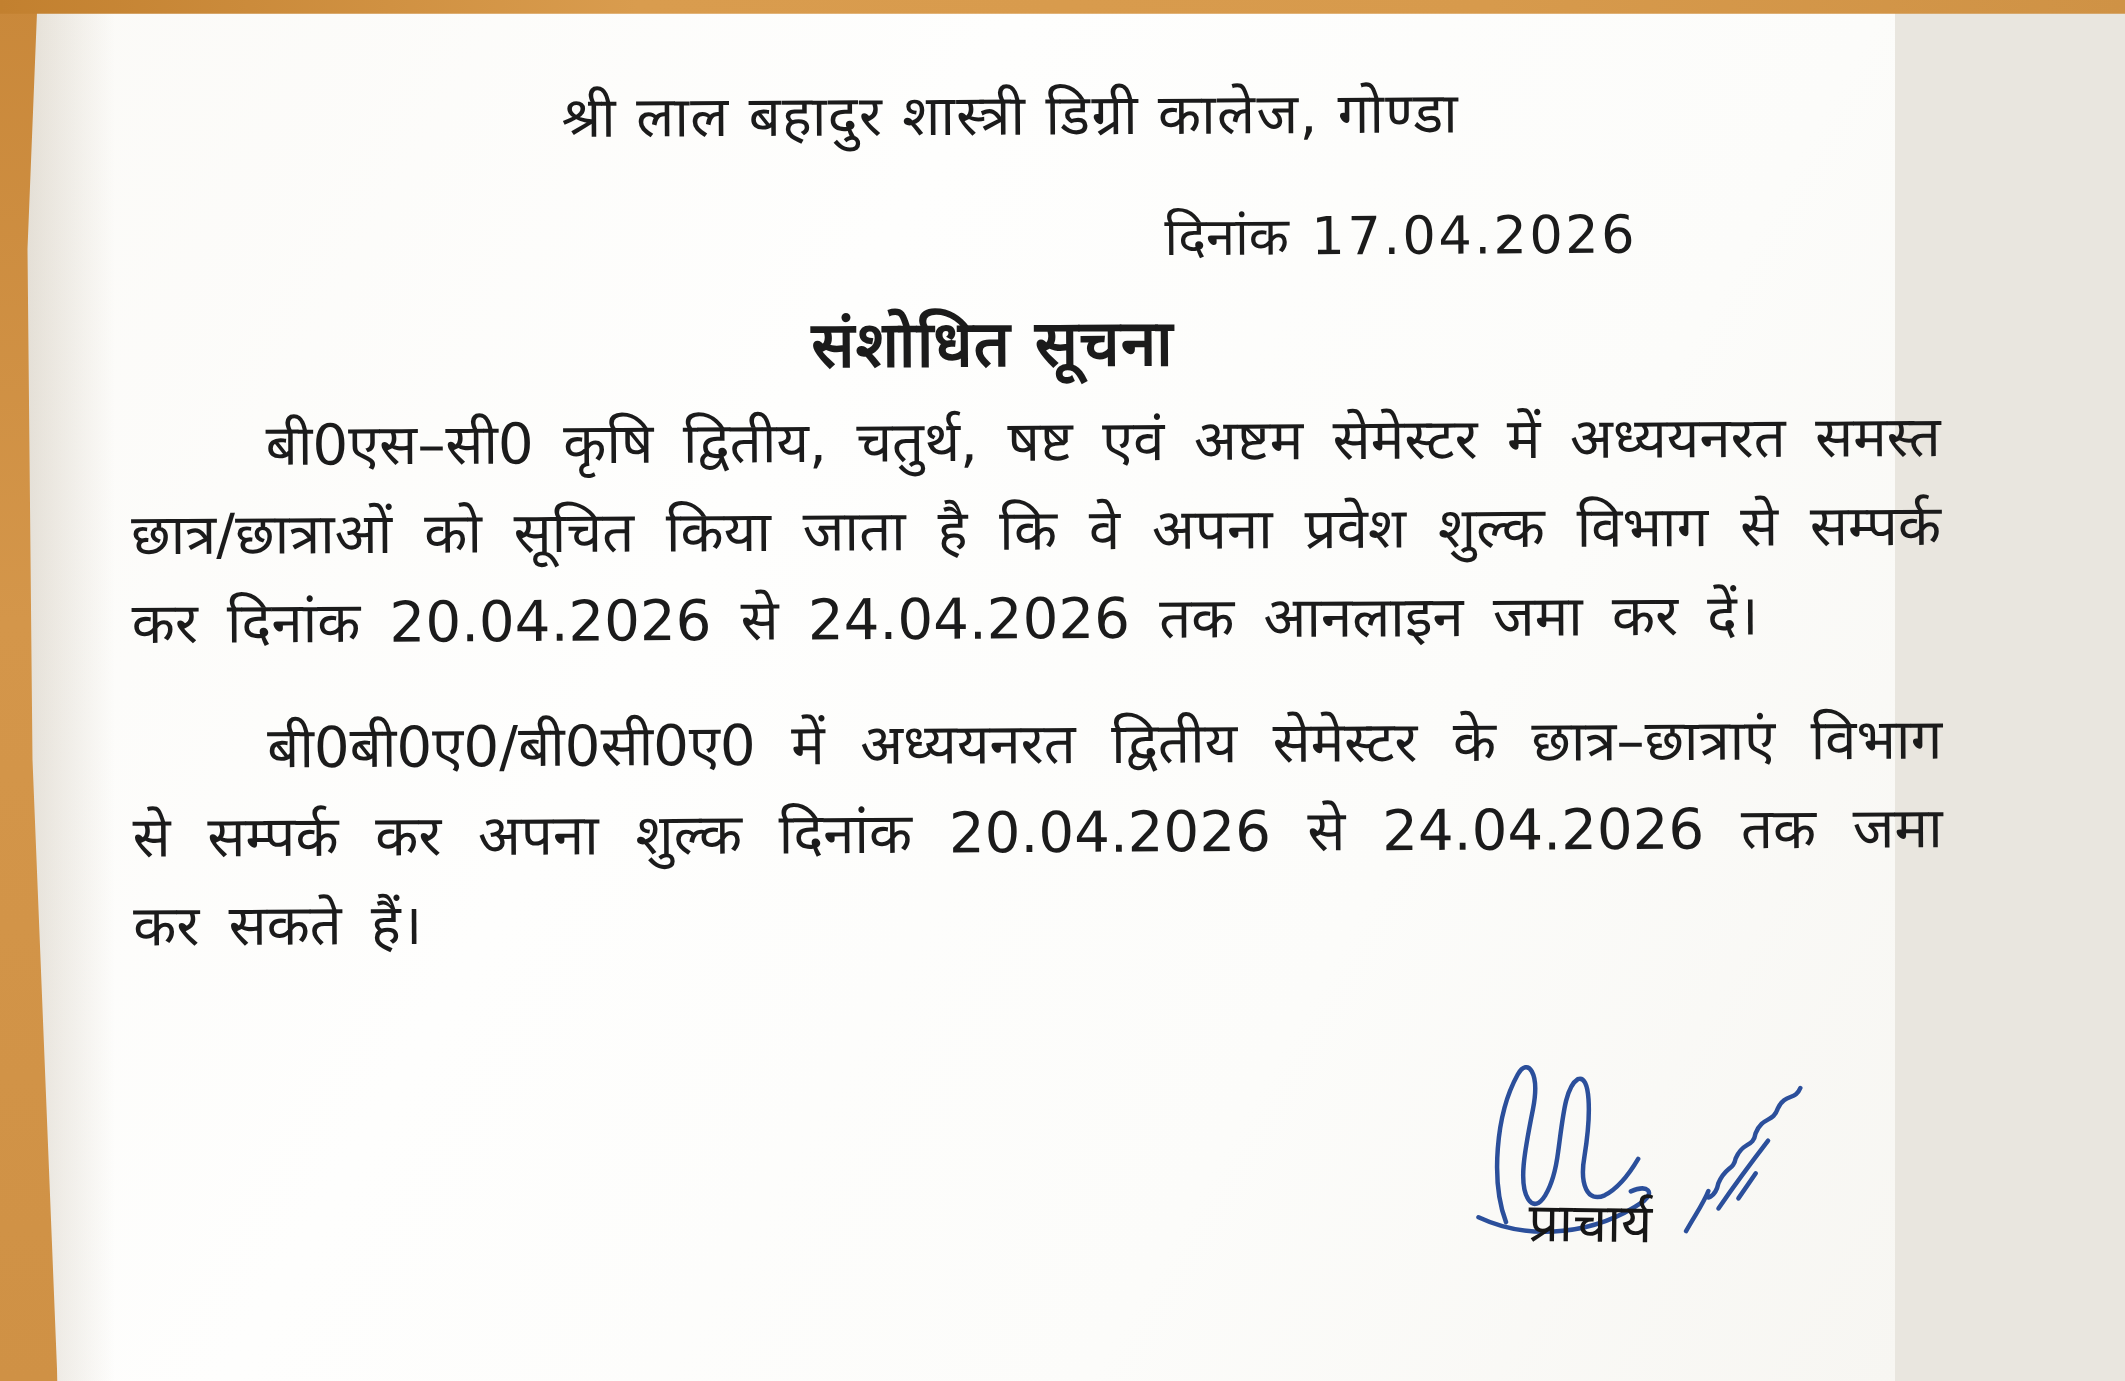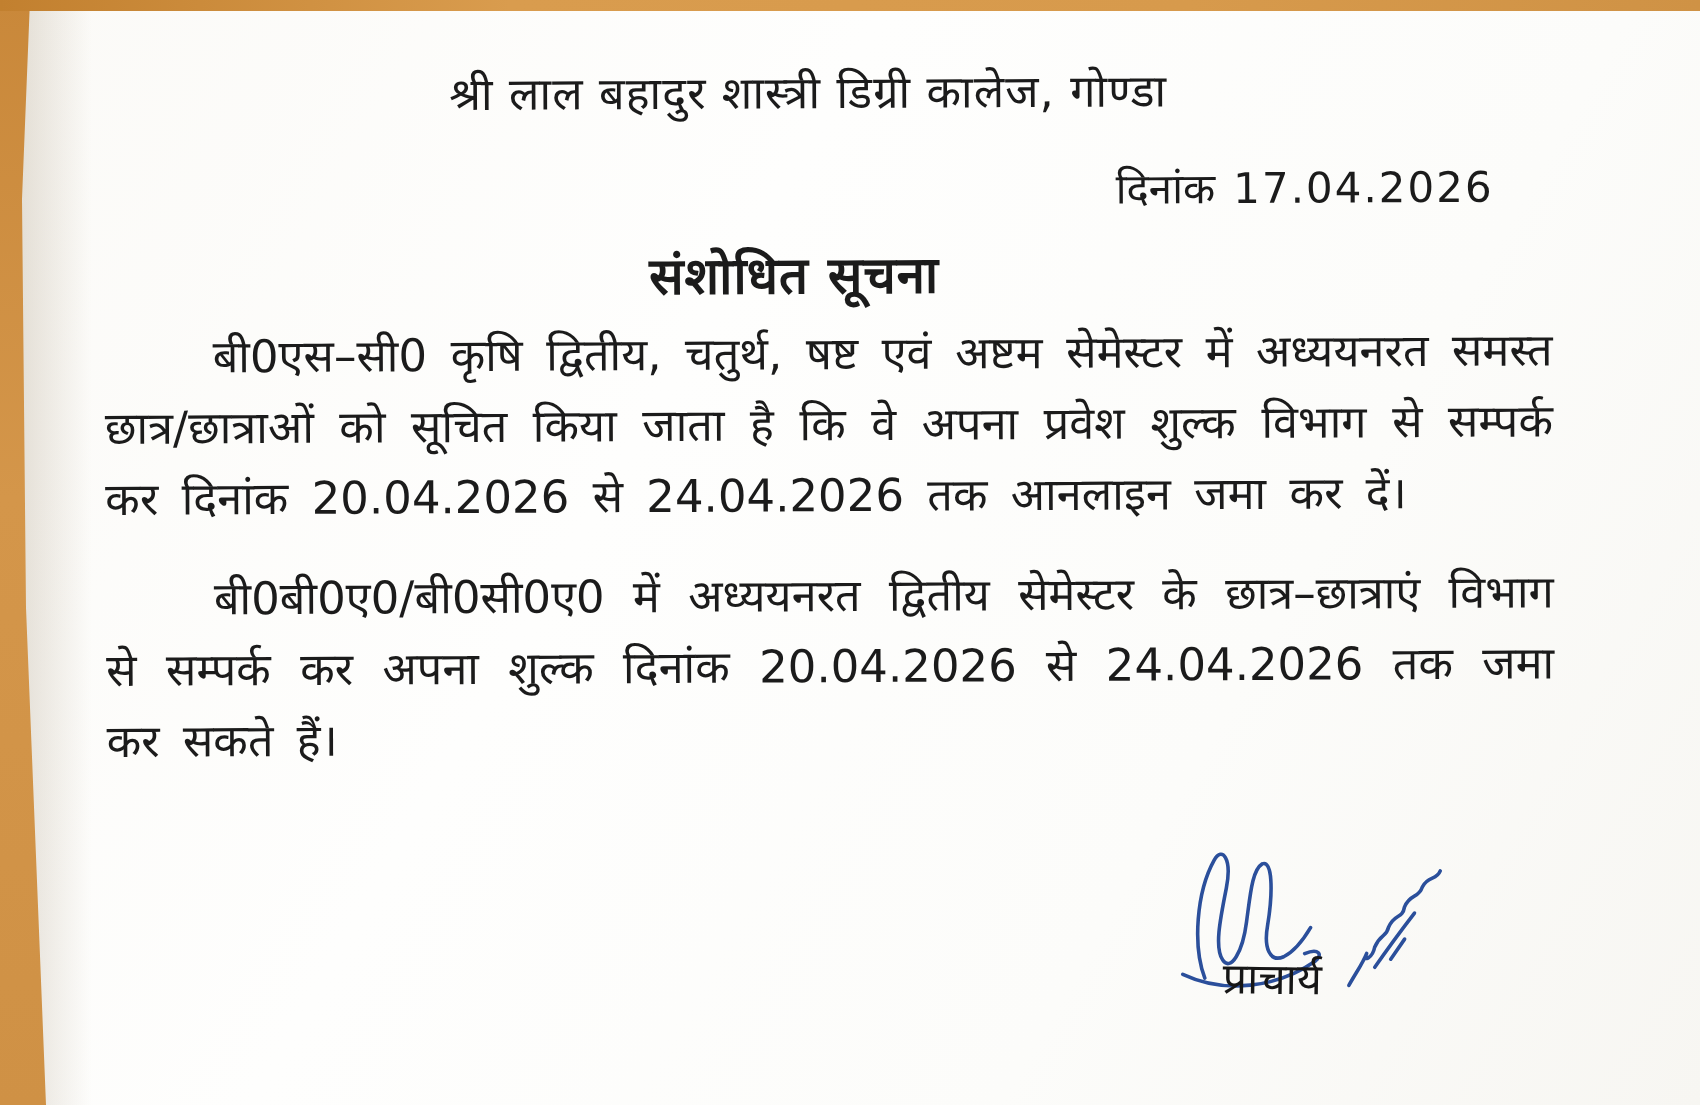--- a/index.html
+++ b/index.html
@@ -1,21 +1,21 @@
 <!DOCTYPE html>
 <html><head>
 <meta charset="utf-8">
 <style>
   html,body{margin:0;padding:0;}
   body{
     width:1700px;height:1105px;overflow:hidden;
     background:#e9e6df;
     font-family:"DejaVu Sans","Liberation Sans",sans-serif;
   }
-  .photo{position:relative;width:1700px;height:1105px;background:#0ea5e9;}
+  .photo{position:relative;width:1516px;height:1105px;background:#0ea5e9;}
   
   .paper{
     position:absolute;inset:0;
     background:linear-gradient(120deg,#fbfaf7 0%,#fefefd 38%,#fcfcfa 70%,#f7f6f2 100%);
   }
   
   .edge-top{
     position:absolute;top:0;left:0;width:1700px;height:11px;z-index:6;
     background:linear-gradient(90deg,#c2802f 0%,#d99c4e 30%,#d79a4c 70%,#cf9245 100%);
   }

